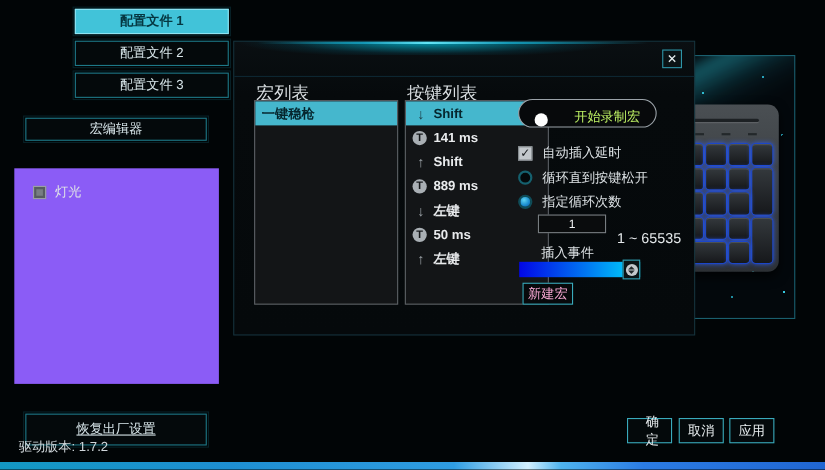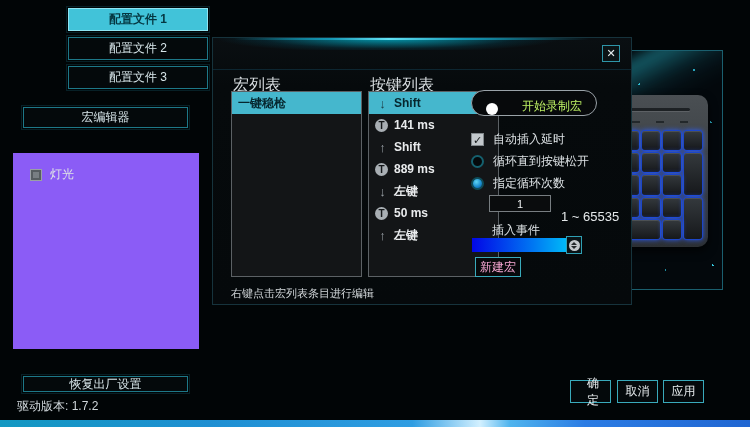--- a/index.html
+++ b/index.html
@@ -187,21 +187,21 @@
   <span>宏编辑器</span>
 </div>
 
 <div class="abs light-panel">
   <div class="light-row">
     <div class="gray-check"></div>
     <span>灯光</span>
   </div>
 </div>
 
-<div class="side-btn abs" style="left:23px; top:376px; width:165px; height:16px;">
+<div class="side-btn abs" style="left:23px; top:376px; width:165px; height:29px;text-decoration:underline;">
   <span>恢复出厂设置</span>
 </div>
 
 <div class="abs version">驱动版本: 1.7.2</div>
 
 <div class="abs preview">
   <div class="streak"></div>
   <div class="keypad">
     <div class="slot"></div>
     <div class="dash" style="left:18px;"></div>
@@ -310,20 +310,19 @@
     <div class="spinner">
       <div class="spin-circle">
         <div class="tri-up"></div>
           <div class="tri-dn"></div>
       </div>
     </div>
   </div>
 
   <button class="newmacro-btn">新建宏</button>
 
-  <div class="hint">右键点击宏列表条目进行编辑</div>
 </div>
 
 <div class="footer-btn" style="left:570px;padding-left:16px;">确定</div>
 <div class="footer-btn" style="left:617px;">取消</div>
 <div class="footer-btn" style="left:663px;">应用</div>
 
 <div class="bottom-bar"></div>
 
 </body></html>

